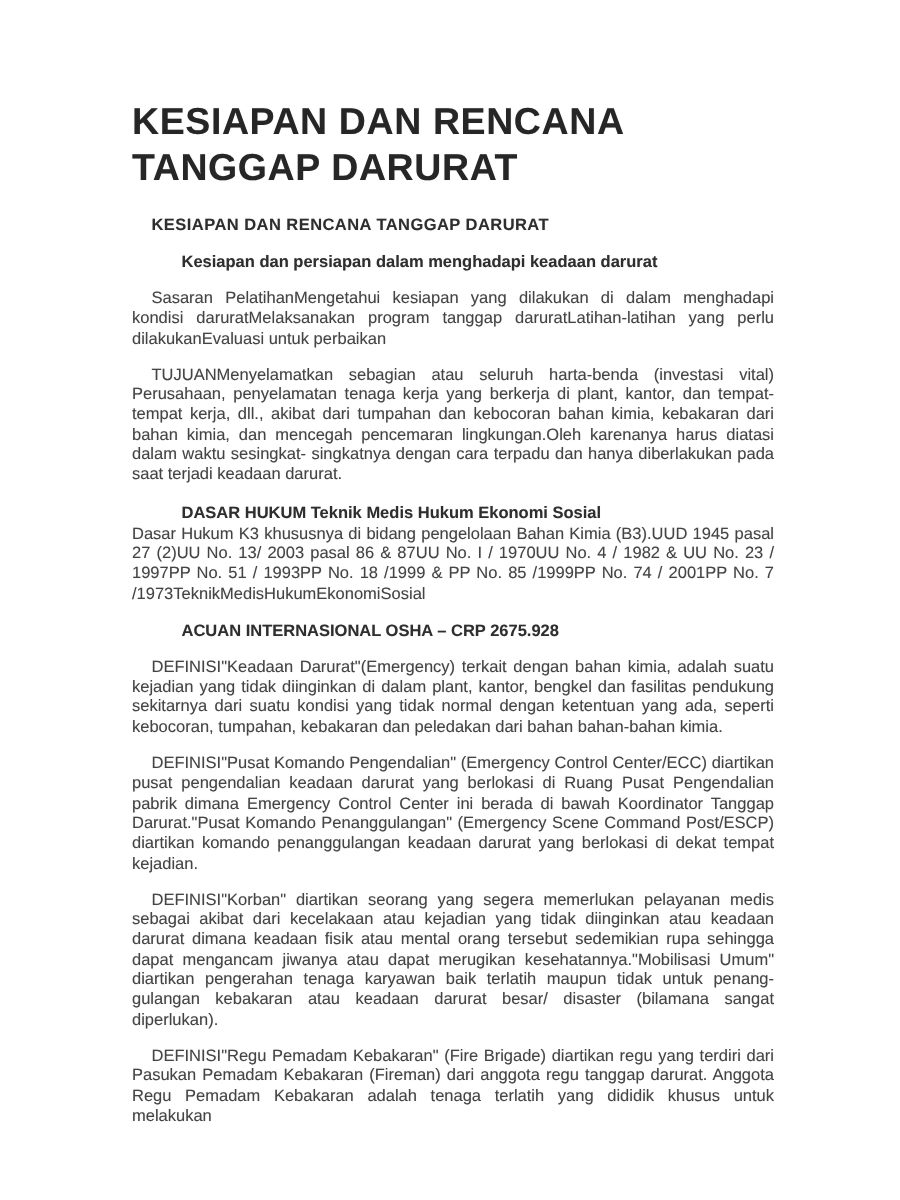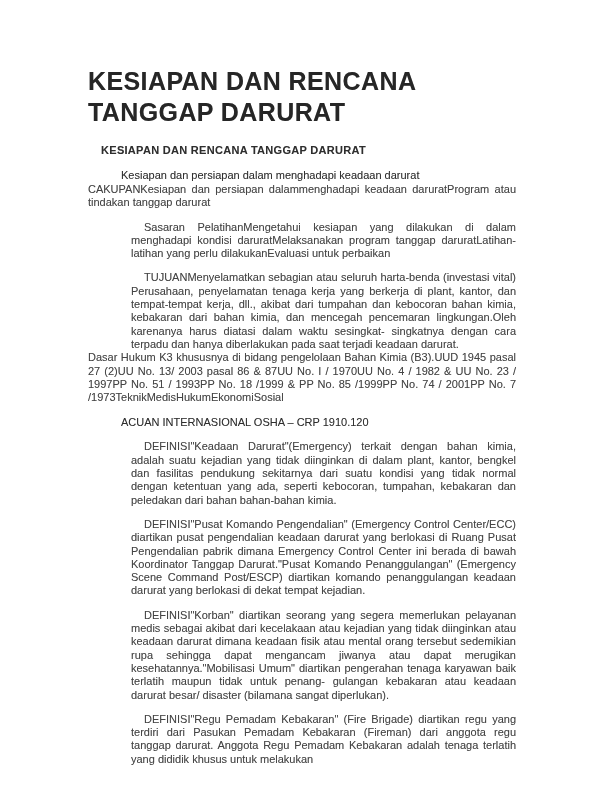--- a/index.html
+++ b/index.html
@@ -36,60 +36,59 @@
     font-size: 11px;
     line-height: 14px;
     font-weight: bold;
     color: #2e2e2e;
     letter-spacing: 0.3px;
   }
   .block-heading {
     margin: 11px 0 1px 13px;
     font-size: 11px;
     line-height: 14px;
-    font-weight: normal;
+    font-weight: bold;
     color: #2e2e2e;
     padding-left: 20px;
   }
   .body-para {
     margin: 11px 0 0 0;
     font-size: 11px;
     line-height: 13.3px;
     text-align: justify;
     color: #444444;
   }
   .body-para.after-heading {
     margin-top: 0;
   }
   .body-para.indent {
     text-indent: 13px;
-    margin-left: 43px;
   }
 </style>
 </head>
 <body>
 
 <div class="page">
 
   <h1 class="doc-title">KESIAPAN DAN RENCANA TANGGAP DARURAT</h1>
 
   <div class="subhead">KESIAPAN DAN RENCANA TANGGAP DARURAT</div>
 
   <div class="block-heading">Kesiapan dan persiapan dalam menghadapi keadaan darurat</div>
 
-  <p class="body-para after-heading">CAKUPANKesiapan dan persiapan dalammenghadapi keadaan daruratProgram atau tindakan tanggap darurat</p>
 
   <p class="body-para indent">Sasaran PelatihanMengetahui kesiapan yang dilakukan di dalam menghadapi kondisi daruratMelaksanakan program tanggap daruratLatihan-latihan yang perlu dilakukanEvaluasi untuk perbaikan</p>
 
   <p class="body-para indent">TUJUANMenyelamatkan sebagian atau seluruh harta-benda (investasi vital) Perusahaan, penyelamatan tenaga kerja yang berkerja di plant, kantor, dan tempat-tempat kerja, dll., akibat dari tumpahan dan kebocoran bahan kimia, kebakaran dari bahan kimia, dan mencegah pencemaran lingkungan.Oleh karenanya harus diatasi dalam waktu sesingkat- singkatnya dengan cara terpadu dan hanya diberlakukan pada saat terjadi keadaan darurat.</p>
 
+  <div class="block-heading">DASAR HUKUM Teknik Medis Hukum Ekonomi Sosial</div>
 
   <p class="body-para after-heading">Dasar Hukum K3 khususnya di bidang pengelolaan Bahan Kimia (B3).UUD 1945 pasal 27 (2)UU No. 13/ 2003 pasal 86 &amp; 87UU No. I / 1970UU No. 4 / 1982 &amp; UU No. 23 / 1997PP No. 51 / 1993PP No. 18 /1999 &amp; PP No. 85 /1999PP No. 74 / 2001PP No. 7 /1973TeknikMedisHukumEkonomiSosial</p>
 
-  <div class="block-heading">ACUAN INTERNASIONAL OSHA – CRP 1910.120</div>
+  <div class="block-heading">ACUAN INTERNASIONAL OSHA – CRP 2675.928</div>
 
 
   <p class="body-para indent">DEFINISI"Keadaan Darurat"(Emergency) terkait dengan bahan kimia, adalah suatu kejadian yang tidak diinginkan di dalam plant, kantor, bengkel dan fasilitas pendukung sekitarnya dari suatu kondisi yang tidak normal dengan ketentuan yang ada, seperti kebocoran, tumpahan, kebakaran dan peledakan dari bahan bahan-bahan kimia.</p>
 
   <p class="body-para indent">DEFINISI"Pusat Komando Pengendalian" (Emergency Control Center/ECC) diartikan pusat pengendalian keadaan darurat yang berlokasi di Ruang Pusat Pengendalian pabrik dimana Emergency Control Center ini berada di bawah Koordinator Tanggap Darurat."Pusat Komando Penanggulangan" (Emergency Scene Command Post/ESCP) diartikan komando penanggulangan keadaan darurat yang berlokasi di dekat tempat kejadian.</p>
 
   <p class="body-para indent">DEFINISI"Korban" diartikan seorang yang segera memerlukan pelayanan medis sebagai akibat dari kecelakaan atau kejadian yang tidak diinginkan atau keadaan darurat dimana keadaan fisik atau mental orang tersebut sedemikian rupa sehingga dapat mengancam jiwanya atau dapat merugikan kesehatannya."Mobilisasi Umum" diartikan pengerahan tenaga karyawan baik terlatih maupun tidak untuk penang- gulangan kebakaran atau keadaan darurat besar/ disaster (bilamana sangat diperlukan).</p>
 
   <p class="body-para indent">DEFINISI"Regu Pemadam Kebakaran" (Fire Brigade) diartikan regu yang terdiri dari Pasukan Pemadam Kebakaran (Fireman) dari anggota regu tanggap darurat. Anggota Regu Pemadam Kebakaran adalah tenaga terlatih yang dididik khusus untuk melakukan</p>
 

